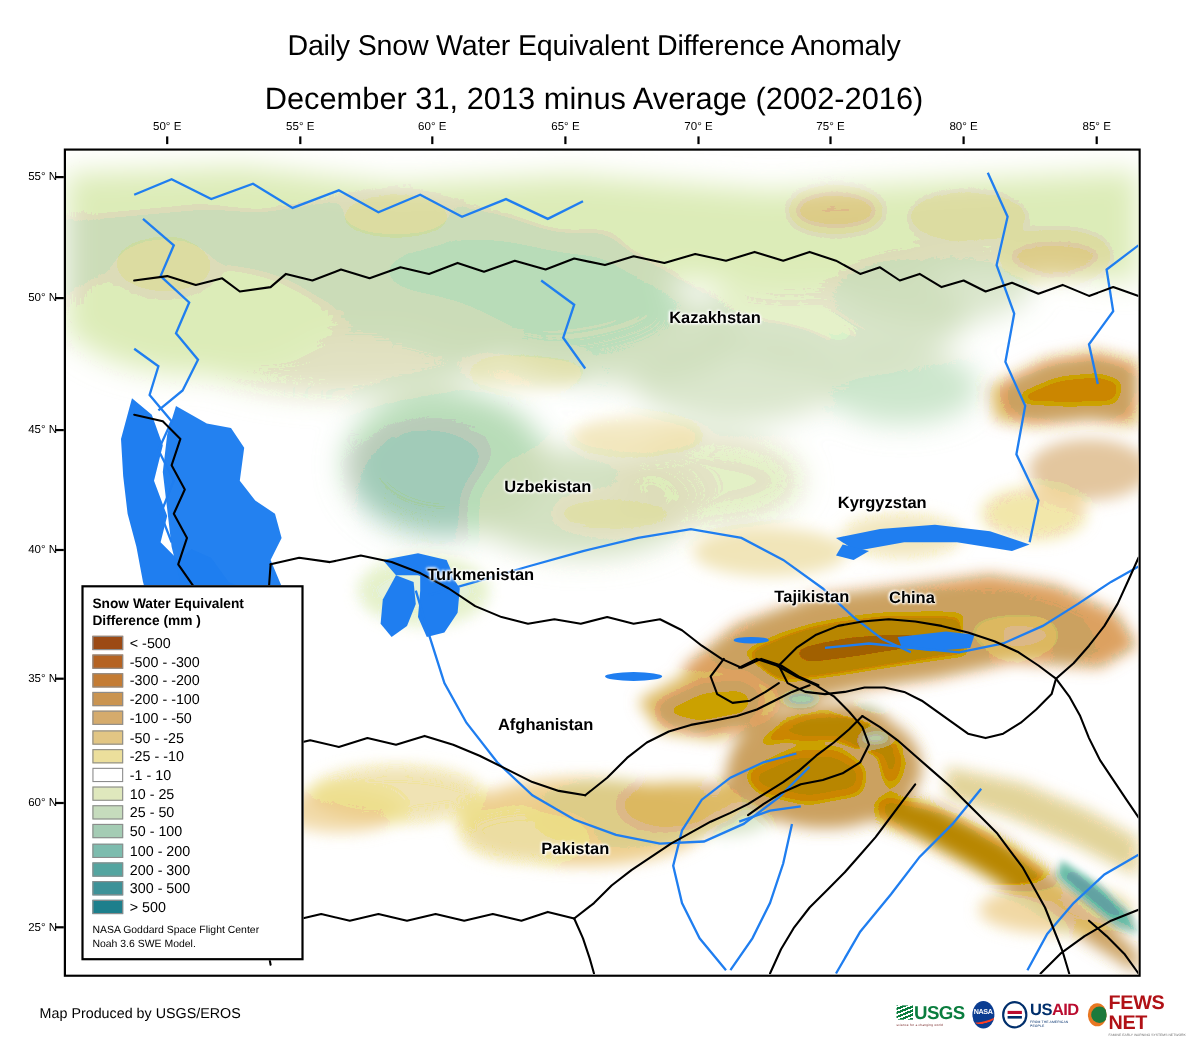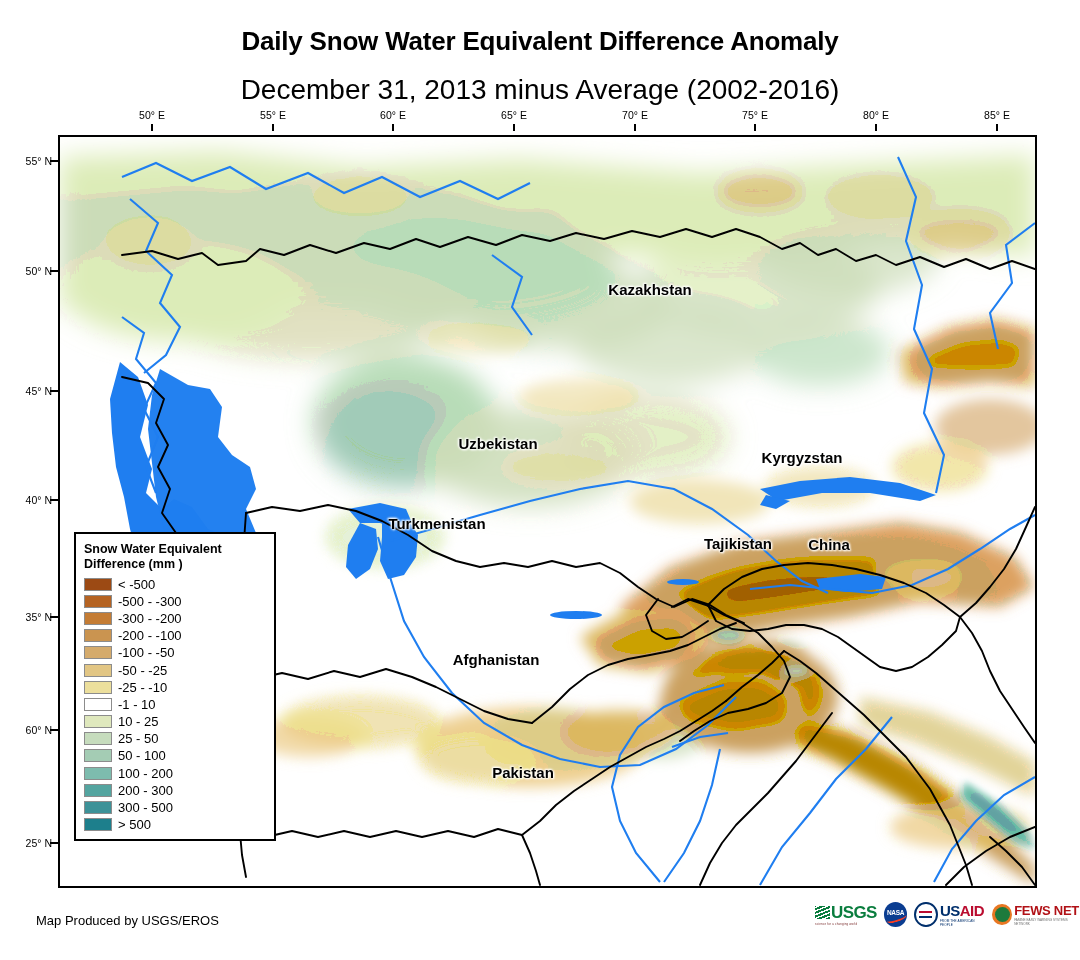--- a/index.html
+++ b/index.html
@@ -1,21 +1,21 @@
 <!DOCTYPE html>
 <html><head>
 <meta charset="utf-8">
 <style>
   html,body{margin:0;padding:0;background:#ffffff;}
   body{width:1080px;height:960px;position:relative;overflow:hidden;
        font-family:"Liberation Sans","DejaVu Sans",sans-serif;color:#000;}
 
   
   #title{position:absolute;left:0;top:26px;width:1080px;text-align:center;
-         font-size:26px;font-weight:bold;letter-spacing:-0.2px;}
+         font-size:26px;font-weight:normal;letter-spacing:-0.2px;}
   #subtitle{position:absolute;left:0;top:74px;width:1080px;text-align:center;
             font-size:28px;font-weight:normal;}
 
   
   #map-frame{position:absolute;left:58px;top:135px;width:975px;height:749px;
              border:2px solid #000;background:#ffffff;overflow:hidden;}
   #map-canvas{position:absolute;left:0;top:0;width:100%;height:100%;}
 
   
   .lon-label{position:absolute;font-size:10.5px;color:#000;
@@ -70,21 +70,21 @@
   .usaid-word{font-size:15px;font-weight:bold;color:#002f6c;letter-spacing:-0.5px;line-height:1;}
   .usaid-word .ai{color:#ba0c2f;}
   .usaid-sub{font-size:3.1px;color:#002f6c;letter-spacing:0.1px;margin-top:1px;}
 
   .fews-logo{display:flex;align-items:center;}
   .fews-globe{width:21px;height:21px;border-radius:50%;background:#e87722;
               position:relative;margin-right:2px;overflow:hidden;}
   .fews-globe:after{content:"";position:absolute;left:3px;top:3px;width:15px;height:15px;
               border-radius:50%;background:#1d7a3c;}
   .fews-text{display:flex;flex-direction:column;}
-  .fews-word{font-size:13px;font-weight:bold;color:#b11116;letter-spacing:-0.3px;line-height:1;}
+  .fews-word{font-size:18px;font-weight:bold;color:#b11116;letter-spacing:-0.3px;line-height:1;}
   .fews-sub{font-size:3.1px;color:#6e6e6e;margin-top:1px;}
 </style>
 </head>
 <body>
 
 <div id="title">Daily Snow Water Equivalent Difference Anomaly</div>
 <div id="subtitle">December 31, 2013 minus Average (2002-2016)</div>
 
 <div id="map-frame">
   <svg id="map-canvas" viewBox="0 0 975 749" preserveAspectRatio="none">
@@ -432,20 +432,24 @@
       </div>
       <div class="legend-row">
         <span class="legend-swatch" style="background: rgb(61, 146, 152);"></span>
         <span class="legend-text">300 - 500</span>
       </div>
       <div class="legend-row">
         <span class="legend-swatch" style="background: rgb(29, 127, 140);"></span>
         <span class="legend-text">&gt; 500</span>
       </div>
     </div>
+  <div id="legend-note">
+    <div>NASA Goddard Space Flight Center</div>
+    <div>Noah 3.6 SWE Model.</div>
+  </div>
 </div>
 
 <div id="credit">Map Produced by USGS/EROS</div>
 
 <div id="logos">
   <div class="usgs-logo">
     <div class="usgs-top">
       <span class="usgs-mark"></span>
       <span class="usgs-word">USGS</span>
     </div>

